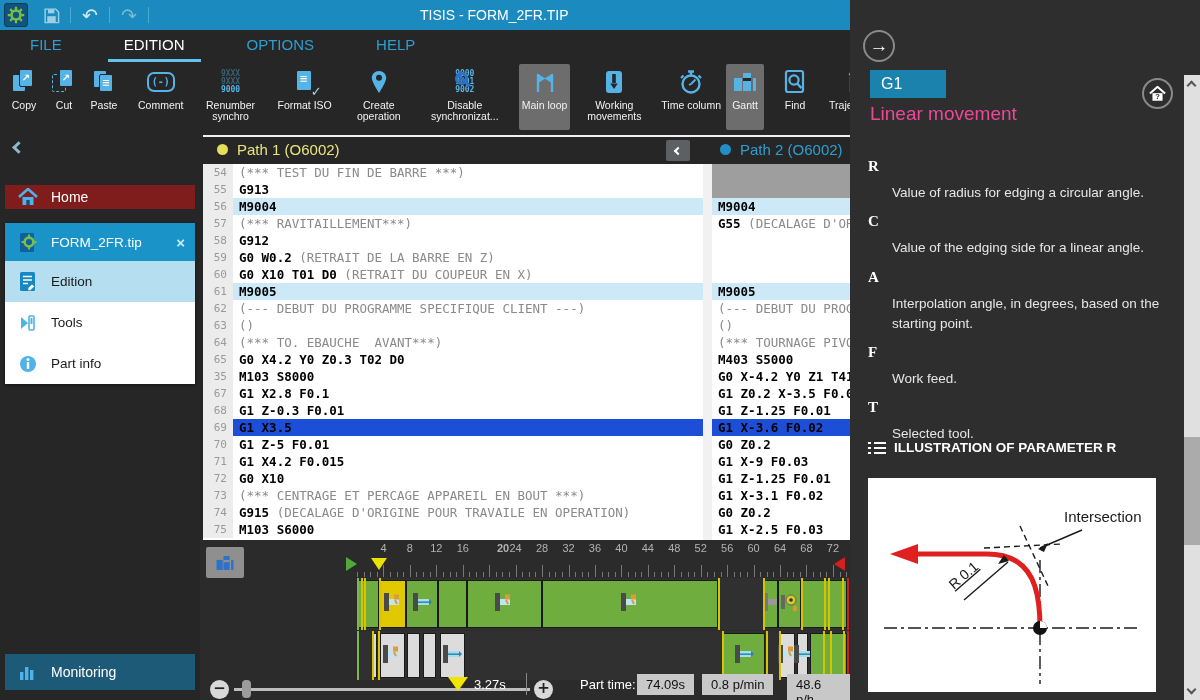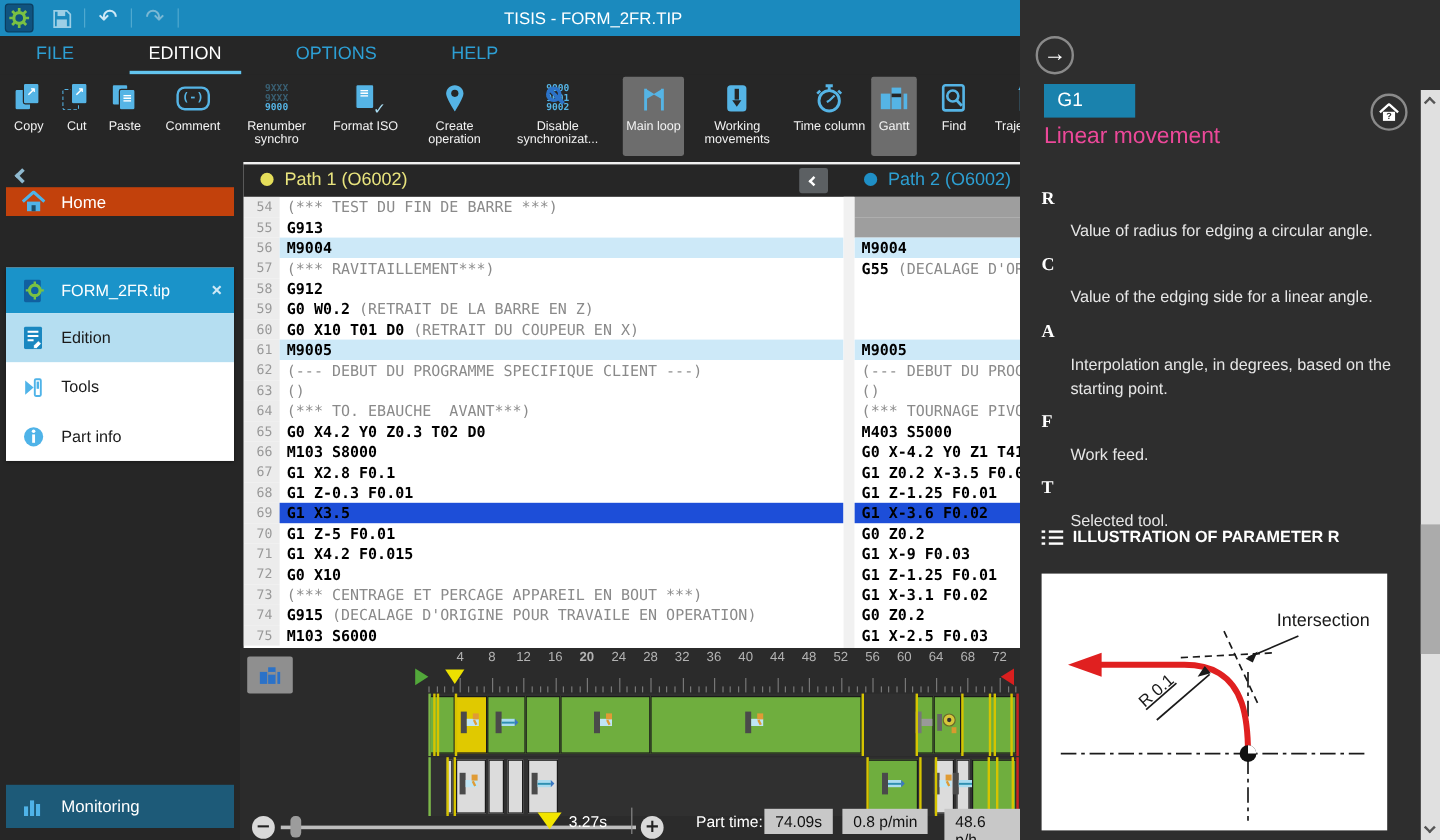--- a/index.html
+++ b/index.html
@@ -47,21 +47,21 @@
   .nosign{position:absolute;left:6px;top:5px;width:13px;height:13px;border:3px solid #2b72c8;border-radius:50%}
   .nosign::after{content:"";position:absolute;left:-2px;top:4px;width:16px;height:3px;
     background:#2b72c8;transform:rotate(45deg)}
 
   
   .sidebar{position:absolute;left:0;top:130px;width:200px;height:570px;background:#262626}
   .back-btn{position:absolute;left:14px;top:8px;width:20px;height:20px}
   .chev{display:inline-block;width:9px;height:9px;border-left:3px solid #8fb9cf;border-bottom:3px solid #8fb9cf;
     transform:rotate(45deg)}
   .side-item{position:absolute;left:5px;right:5px;display:flex;align-items:center;color:#fff;font-size:14px}
-  .home-item{top:26px;height:24px;background:#c2410c}
+  .home-item{top:55px;height:24px;background:#7f1d1d}
   .side-ic{width:22px;display:flex;justify-content:center;margin:0 12px 0 12px}
   .file-panel{position:absolute;left:5px;right:5px;top:93px;background:#fff;box-shadow:0 1px 3px rgba(0,0,0,.5)}
   .file-head{height:38px;background:#1a93c9;display:flex;align-items:center;color:#fff;font-size:13.5px}
   .file-close{margin-left:auto;margin-right:10px;color:#cfe9f6;font-size:15px;font-weight:bold}
   .file-sub{height:41px;display:flex;align-items:center;color:#1a1a1a;font-size:13.5px;background:#fff}
   .file-sub.selected{background:#b5def1}
   .monitoring-item{top:524px;height:36px;background:#1d5a78}
 
   
   .editor{position:absolute;left:203px;top:135px;width:647px;height:405px;background:#fff;border-top:2px solid #f0f0f0}
@@ -416,21 +416,21 @@
         <div class="crow"><span class="cnum">56</span><span class="ctext hl-blue"><b>M9004</b></span></div>
         <div class="crow"><span class="cnum">57</span><span class="ctext"><span class="cm">(*** RAVITAILLEMENT***)</span></span></div>
         <div class="crow"><span class="cnum">58</span><span class="ctext"><b>G912</b></span></div>
         <div class="crow"><span class="cnum">59</span><span class="ctext"><b>G0 W0.2</b><span class="cm"> (RETRAIT DE LA BARRE EN Z)</span></span></div>
         <div class="crow"><span class="cnum">60</span><span class="ctext"><b>G0 X10 T01 D0</b><span class="cm"> (RETRAIT DU COUPEUR EN X)</span></span></div>
         <div class="crow"><span class="cnum">61</span><span class="ctext hl-blue"><b>M9005</b></span></div>
         <div class="crow"><span class="cnum">62</span><span class="ctext"><span class="cm">(--- DEBUT DU PROGRAMME SPECIFIQUE CLIENT ---)</span></span></div>
         <div class="crow"><span class="cnum">63</span><span class="ctext"><span class="cm">()</span></span></div>
         <div class="crow"><span class="cnum">64</span><span class="ctext"><span class="cm">(*** TO. EBAUCHE  AVANT***)</span></span></div>
         <div class="crow"><span class="cnum">65</span><span class="ctext"><b>G0 X4.2 Y0 Z0.3 T02 D0</b></span></div>
-        <div class="crow"><span class="cnum">66</span><span class="ctext"><b>M103 S8000</b></span></div>
+        <div class="crow"><span class="cnum">35</span><span class="ctext"><b>M103 S8000</b></span></div>
         <div class="crow"><span class="cnum">67</span><span class="ctext"><b>G1 X2.8 F0.1</b></span></div>
         <div class="crow"><span class="cnum">68</span><span class="ctext"><b>G1 Z-0.3 F0.01</b></span></div>
         <div class="crow"><span class="cnum">69</span><span class="ctext hl-yellow"><b>G1 X3.5</b></span></div>
         <div class="crow"><span class="cnum">70</span><span class="ctext"><b>G1 Z-5 F0.01</b></span></div>
         <div class="crow"><span class="cnum">71</span><span class="ctext"><b>G1 X4.2 F0.015</b></span></div>
         <div class="crow"><span class="cnum">72</span><span class="ctext"><b>G0 X10</b></span></div>
         <div class="crow"><span class="cnum">73</span><span class="ctext"><span class="cm">(*** CENTRAGE ET PERCAGE APPAREIL EN BOUT ***)</span></span></div>
         <div class="crow"><span class="cnum">74</span><span class="ctext"><b>G915</b><span class="cm"> (DECALAGE D'ORIGINE POUR TRAVAILE EN OPERATION)</span></span></div>
         <div class="crow"><span class="cnum">75</span><span class="ctext"><b>M103 S6000</b></span></div>
       </div>
@@ -489,21 +489,21 @@
         <span class="rlab" style="left: 79.32px;">12</span>
         <span class="rtick" style="left: 85.93px; height: 5px; bottom: 0px;"></span>
         <span class="rtick" style="left: 92.54px; height: 5px; bottom: 0px;"></span>
         <span class="rtick" style="left: 99.15px; height: 5px; bottom: 0px;"></span>
         <span class="rtick" style="left: 105.76px; height: 12px; bottom: 0px;"></span>
         <span class="rlab" style="left: 105.76px;">16</span>
         <span class="rtick" style="left: 112.37px; height: 5px; bottom: 0px;"></span>
         <span class="rtick" style="left: 118.98px; height: 5px; bottom: 0px;"></span>
         <span class="rtick" style="left: 125.59px; height: 5px; bottom: 0px;"></span>
         <span class="rtick" style="left: 132.2px; height: 12px; bottom: 0px;"></span>
-        <span class="rlab" style="left: 132px; font-weight: bold;">20</span>
+        <span class="rlab" style="left: 146px; font-weight: bold;">20</span>
         <span class="rtick" style="left: 138.81px; height: 5px; bottom: 0px;"></span>
         <span class="rtick" style="left: 145.42px; height: 5px; bottom: 0px;"></span>
         <span class="rtick" style="left: 152.03px; height: 5px; bottom: 0px;"></span>
         <span class="rtick" style="left: 158.64px; height: 12px; bottom: 0px;"></span>
         <span class="rlab" style="left: 158.64px;">24</span>
         <span class="rtick" style="left: 165.25px; height: 5px; bottom: 0px;"></span>
         <span class="rtick" style="left: 171.86px; height: 5px; bottom: 0px;"></span>
         <span class="rtick" style="left: 178.47px; height: 5px; bottom: 0px;"></span>
         <span class="rtick" style="left: 185.08px; height: 12px; bottom: 0px;"></span>
         <span class="rlab" style="left: 185.08px;">28</span>

